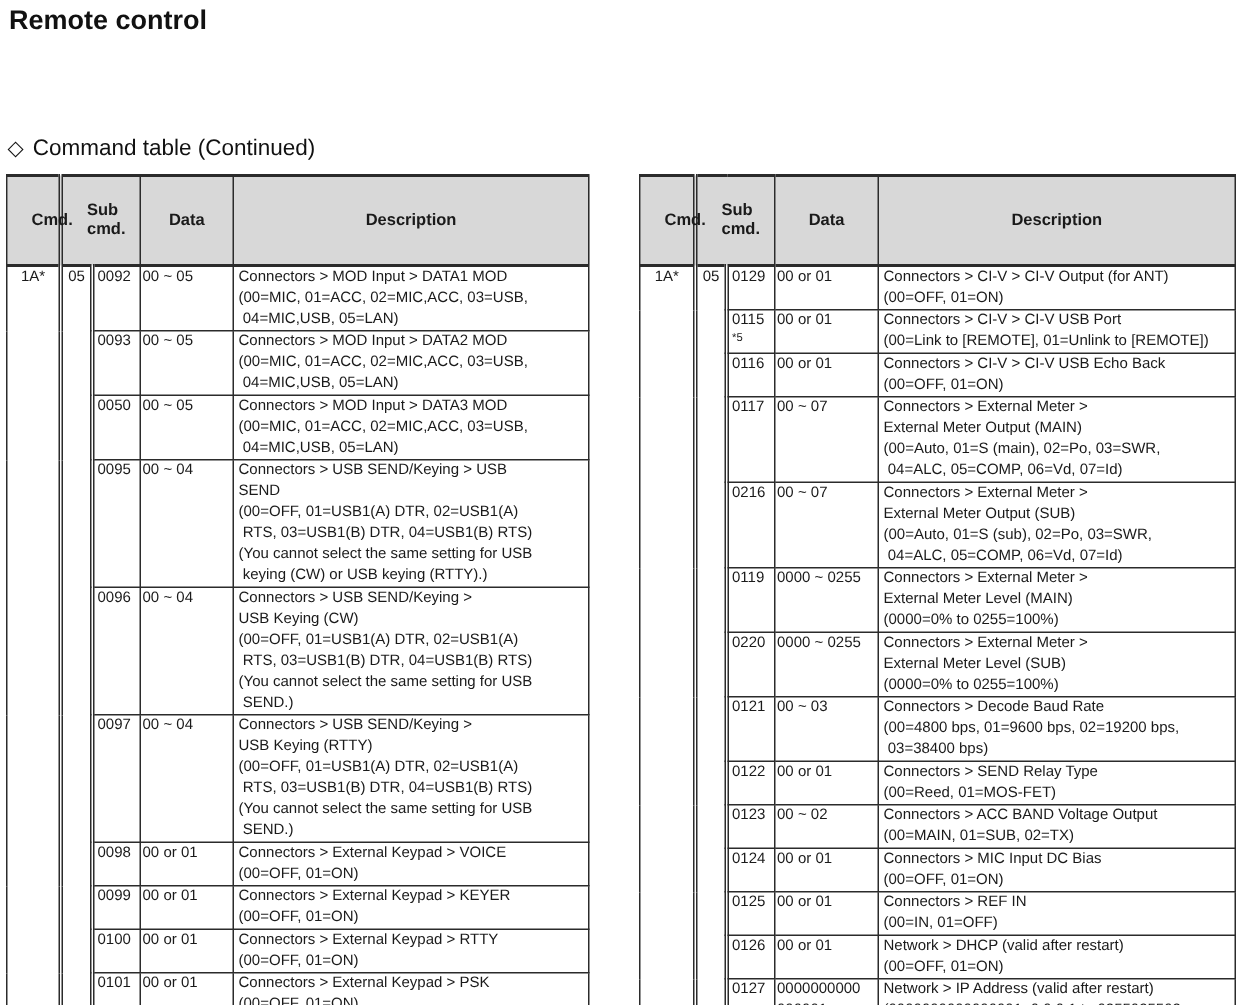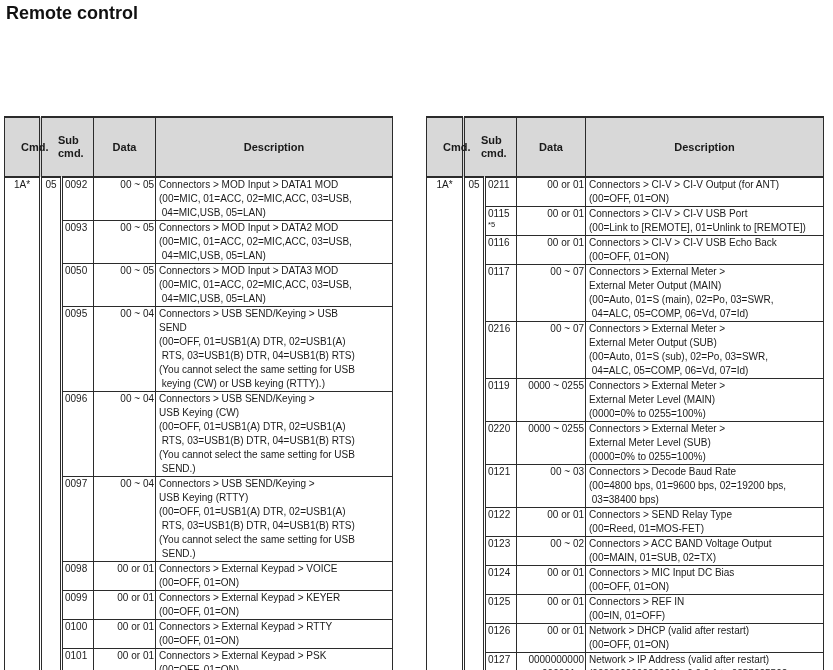--- a/index.html
+++ b/index.html
@@ -33,31 +33,34 @@
   .cmd-table td {
     border:1px solid #2b2b2b; vertical-align:top;
     padding:0 2px; color:#1a1a1a;
   }
   .cmd-table th.c-cmd,
   .cmd-table td.cmd,
   .cmd-table td.sub1 { border-right:3px double #2b2b2b; }
   .cmd-table td.cmd  { text-align:center; }
   .cmd-table td.sub1 { text-align:center; }
   .cmd-table td.sub2 { padding:0 1px 0 2px;margin-top:24px; }
-  .cmd-table td.data { text-align:right; white-space:pre-wrap; padding:0 1px; }
+  .cmd-table td.data { text-align:left; white-space:pre-wrap; padding:0 1px; }
   .cmd-table td.desc { white-space:pre-wrap; padding:0 2px 0 3px; }
   .note { display:block; font-size:7.5px; line-height:8px; }
 </style>
 </head>
 <body>
 
 <div class="page">
 
   <h1 class="page-title">Remote control</h1>
 
+  <div class="section-heading">
+    <span class="diamond">◇</span><span>Command table (Continued)</span>
+  </div>
 
   <table class="cmd-table left">
     <colgroup>
       <col style="width:36px">
         <col style="width:21px">
         <col style="width:32px">
         <col style="width:62px">
         <col style="width:237px">
     </colgroup>
     <thead>
@@ -170,21 +173,21 @@
         <th class="c-cmd">Cmd.</th>
         <th class="c-sub" colspan="2">Sub cmd.</th>
         <th class="c-data">Data</th>
         <th class="c-desc">Description</th>
       </tr>
     </thead>
     <tbody>
       <tr>
         <td class="cmd" rowspan="14">1A*</td>
         <td class="sub1" rowspan="14">05</td>
-        <td class="sub2">0211</td>
+        <td class="sub2">0129</td>
         <td class="data">00 or 01</td>
         <td class="desc">Connectors &gt; CI-V &gt; CI-V Output (for ANT)
 (00=OFF, 01=ON)</td>
       </tr>
       <tr>
         <td class="sub2">
           <span>0115</span>
           <span class="note">*5</span>
         </td>
         <td class="data">00 or 01</td>

